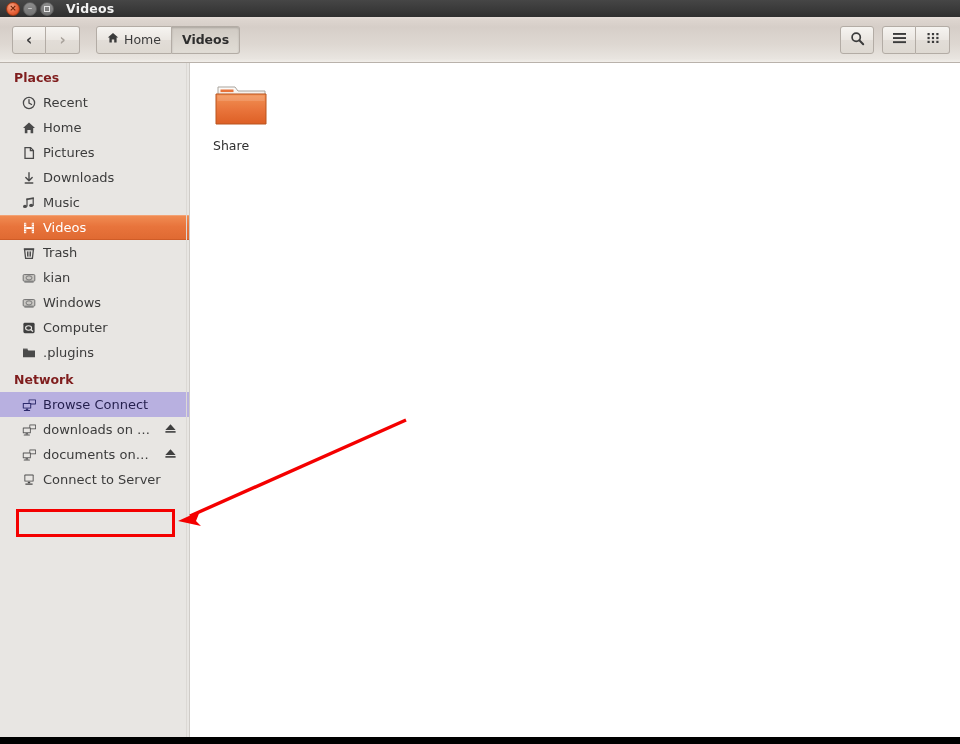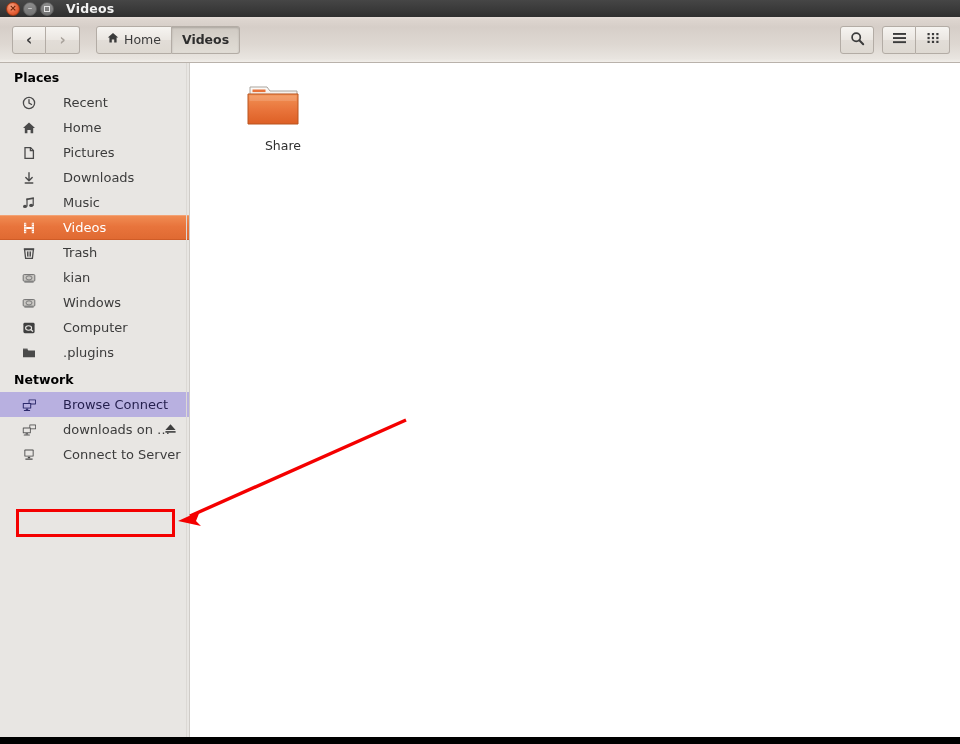--- a/index.html
+++ b/index.html
@@ -131,33 +131,32 @@
     width: 190px;
     height: 674px;
     box-sizing: border-box;
     background: #e8e6e3;
     border-right: 1px solid #cfccc8;
     overflow: hidden;
   }
   .sb-header {
     font-size: 12.5px;
     font-weight: bold;
-    color: #000000;
+    color: #7f1d1d;
     padding: 7px 0 5px 14px;
   }
   .sb-item {
     height: 25px;
     display: flex;
     align-items: center;
     padding-left: 22px;
     font-size: 13px;
     color: #3c3c3c;
     position: relative;
     box-sizing: border-box;
-    gap: 20px;
   }
   .sb-item .ico {
     width: 18px;
     display: flex;
     align-items: center;
     justify-content: flex-start;
     flex: 0 0 18px;
   }
   .sb-item .lbl {
     margin-left: 3px;
@@ -203,21 +202,21 @@
   }
   .filegrid {
     padding: 10px 0 0 22px;
     display: flex;
     flex-wrap: wrap;
   }
   .fileitem {
     width: 88px;
     display: flex;
     flex-direction: column;
-    align-items: flex-end;
+    align-items: flex-start;
     padding-top: 8px;
   }
   .fileitem .name {
     margin-top: 6px;
     font-size: 12.5px;
     color: #2f2f2f;
     text-align: center;
   }
 
   
@@ -502,20 +501,39 @@
     <span class="lbl">downloads on …</span>
     <span class="eject">
       <svg width="13" height="12" viewBox="0 0 13 12">
           <path d="M6.5 1.8 L11.6 7.4 L1.4 7.4 Z" fill="#3f3f3f"></path>
           <rect x="1.4" y="8.6" width="10.2" height="1.6" fill="#3f3f3f"></rect>
         </svg>
     </span>
   </div>
 
 
+  <div class="sb-item">
+    <span class="ico">
+      <svg width="15" height="14" viewBox="0 0 15 14">
+        <rect x="7.4" y="1.6" width="6.6" height="4.6" rx="0.5" fill="#555"></rect>
+        <rect x="8.2" y="2.4" width="5" height="3" fill="#e8e6e3"></rect>
+        <rect x="0.8" y="4.6" width="8" height="5.6" rx="0.5" fill="#555"></rect>
+        <rect x="1.7" y="5.5" width="6.2" height="3.8" fill="#e8e6e3"></rect>
+        <rect x="3.6" y="10.2" width="2.4" height="1.3" fill="#555"></rect>
+        <rect x="1.7" y="11.5" width="6.2" height="1.1" rx="0.4" fill="#555"></rect>
+      </svg>
+    </span>
+    <span class="lbl">documents on…</span>
+    <span class="eject">
+      <svg width="13" height="12" viewBox="0 0 13 12">
+          <path d="M6.5 1.8 L11.6 7.4 L1.4 7.4 Z" fill="#3f3f3f"></path>
+          <rect x="1.4" y="8.6" width="10.2" height="1.6" fill="#3f3f3f"></rect>
+        </svg>
+    </span>
+  </div>
 
   <div class="sb-item">
     <span class="ico">
       <svg width="14" height="14" viewBox="0 0 14 14">
         <rect x="2.4" y="1.6" width="9.2" height="7" rx="0.6" fill="#4a4a4a"></rect>
         <rect x="3.3" y="2.5" width="7.4" height="5.2" fill="#e8e6e3"></rect>
         <rect x="5.8" y="8.8" width="2.4" height="1.5" fill="#4a4a4a"></rect>
         <rect x="3.3" y="10.4" width="7.4" height="1.3" rx="0.4" fill="#4a4a4a"></rect>
       </svg>
     </span>

